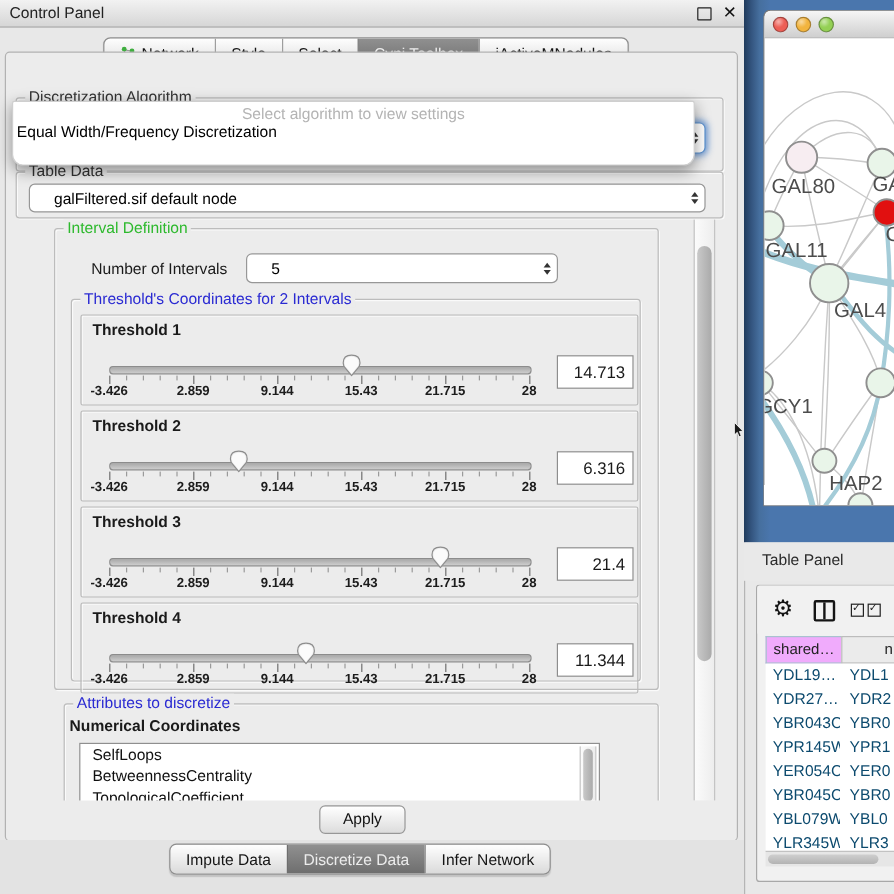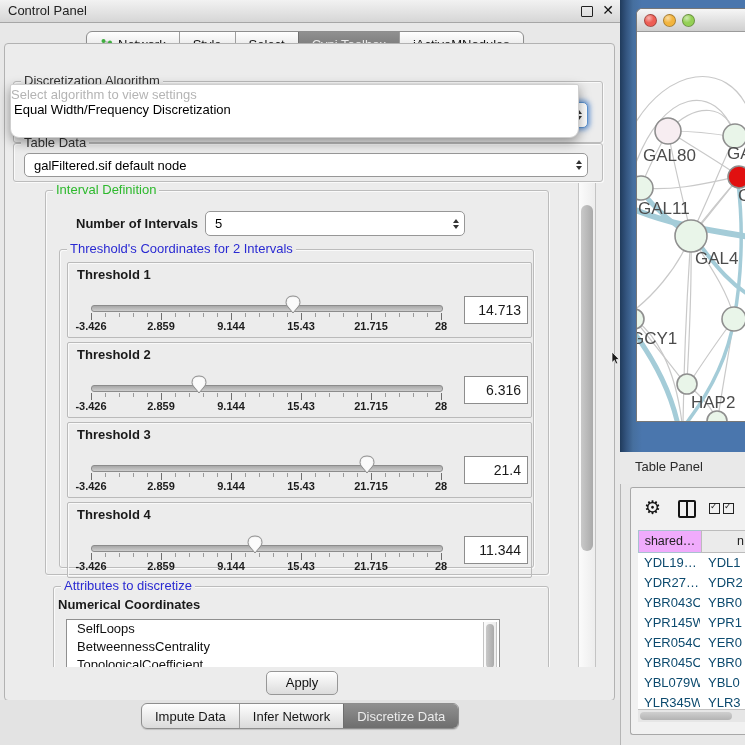--- a/index.html
+++ b/index.html
@@ -21,31 +21,31 @@
   .seg.sel{background:linear-gradient(#909090,#6e6e6e);color:#ececec;border-left-color:#6e6e6e;}
   
   #content-panel{position:absolute;left:4px;top:43px;width:609px;height:656px;background:#ececec;
                  border:1px solid #b2b2b2;border-radius:4px;}
   .group{position:absolute;border:1px solid #bcbcbc;border-radius:3px;
          box-shadow:inset 1px 1px 0 rgba(255,255,255,.75),1px 1px 0 rgba(255,255,255,.75);}
   .gtitle{position:absolute;top:-9px;left:7px;background:#ececec;padding:0 3px;line-height:15px;white-space:nowrap;}
   .gtitle.green{color:#2db92d;} .gtitle.blue{color:#2a2ad2;} .gtitle.dark{color:#333;}
   
   .combo{position:absolute;background:#fff;border:1px solid #979797;border-radius:5px;}
-  .combo .ctext{position:absolute;left:9px;top:0;bottom:0;display:flex;align-items:center;color:#000;}
+  .combo .ctext{position:absolute;left:20px;top:0;bottom:0;display:flex;align-items:center;color:#000;}
   .combo .cdiv{position:absolute;right:17px;top:4px;bottom:4px;width:1px;background:#d6d6d6;}
   .stepper{position:absolute;right:5px;top:50%;transform:translateY(-50%);display:flex;flex-direction:column;gap:2px;}
   .stepper i{display:block;width:0;height:0;border-left:3.5px solid transparent;border-right:3.5px solid transparent;}
   .stepper .up{border-bottom:4.5px solid #333;}
   .stepper .dn{border-top:4.5px solid #333;}
   .combo.focused{border-color:#5e93cf;box-shadow:0 0 5px 1.5px rgba(88,140,208,.85);}
   
   #algo-popup{position:absolute;left:10px;top:84px;width:567px;height:52px;background:#fff;
               border:1px solid #cfcfcf;border-radius:2px 2px 9px 9px;box-shadow:0 4px 12px rgba(0,0,0,.4);z-index:30;}
-  #algo-popup .ph{margin-top:2px;color:#b4b4b4;}
+  #algo-popup .ph{margin-top:2px;text-align:center;color:#b4b4b4;}
   #algo-popup .opt{padding-left:3px;line-height:16px;color:#000;}
   #algo-popup .opt.b{font-weight:bold;}
   
   #viewport{position:absolute;left:14px;top:183px;width:563px;height:484px;overflow:hidden;}
   
   .tpanel{position:absolute;left:7px;width:463px;height:74px;border:1px solid #bababa;border-radius:2px;
           box-shadow:inset 1px 1px 0 rgba(255,255,255,.7);}
   .tpanel .ttl{position:absolute;left:9px;top:4px;font-weight:bold;}
   .strack{position:absolute;left:23px;top:42px;width:350px;height:5px;border:1px solid #8c8c8c;border-radius:3px;
           background:linear-gradient(#a8a8a8,#cdcdcd);}
@@ -164,21 +164,21 @@
 
   <div id="algo-popup">
     <div class="ph">Select algorithm to view settings</div>
     <div class="opt">Equal Width/Frequency Discretization</div>
   </div>
 
   <div id="viewport">
 
     <div class="group" style="left:31px;top:7px;width:502px;height:383px;">
       <span class="gtitle green">Interval Definition</span>
-      <span style="position:absolute;left:30px;top:25px;font-weight:bold;">Number of Intervals</span>
+      <span style="position:absolute;left:30px;top:25px;font-weight:normal;">Number of Intervals</span>
       <div class="combo" style="left:159px;top:20px;width:258px;height:23px;">
         <span class="ctext">5</span>
         <span class="stepper">
             <i class="up"></i>
             <i class="dn"></i>
           </span>
       </div>
 
       <div class="group" style="left:13px;top:58px;width:473px;height:317px;">
         <span class="gtitle blue">Threshold's Coordinates for 2 Intervals</span>
@@ -386,25 +386,25 @@
   </div>
 
   <div id="apply-btn">Apply</div>
 
   <div id="bottom-strip"></div>
 
   <div class="segbar" style="left:141px;top:703px;">
     <div class="seg">
         <span>Impute Data</span>
       </div>
+    <div class="seg sel">
+        <span>Discretize Data</span>
+      </div>
     <div class="seg">
         <span>Infer Network</span>
-      </div>
-    <div class="seg sel">
-        <span>Discretize Data</span>
       </div>
   </div>
 </div>
 
 <div id="blue-frame"></div>
 
 <div id="net-window">
   <div id="net-titlebar">
     <span class="light" id="light0" style="left: 7px; background: radial-gradient(circle at 35% 28%, rgba(255, 255, 255, 0.533), transparent 45%), rgb(237, 94, 85);"></span>
     <span class="light" id="light1" style="left: 26px; background: radial-gradient(circle at 35% 28%, rgba(255, 255, 255, 0.533), transparent 45%), rgb(242, 180, 62);"></span>

